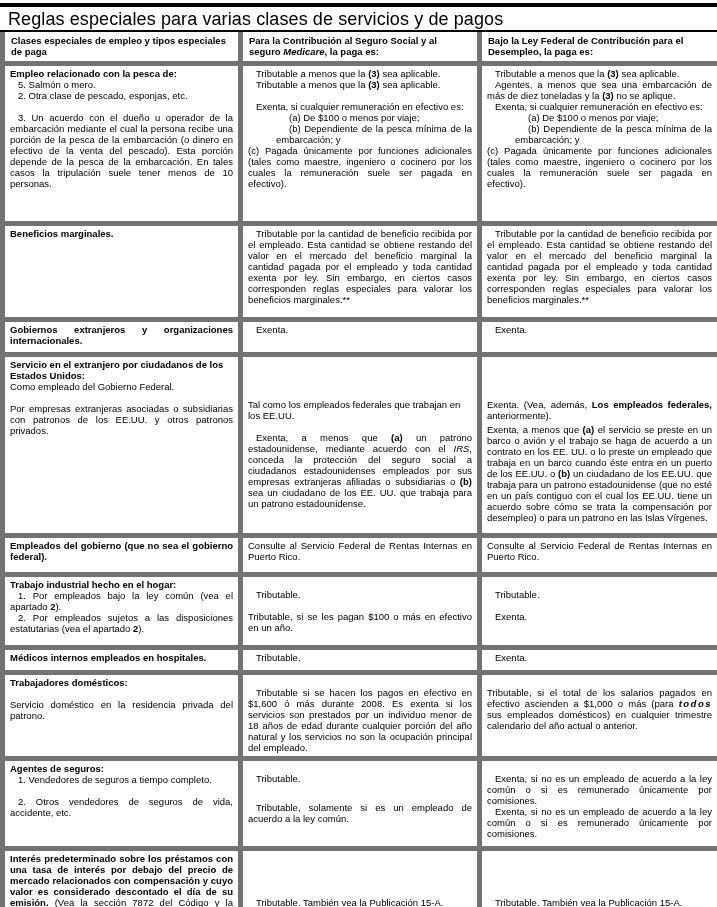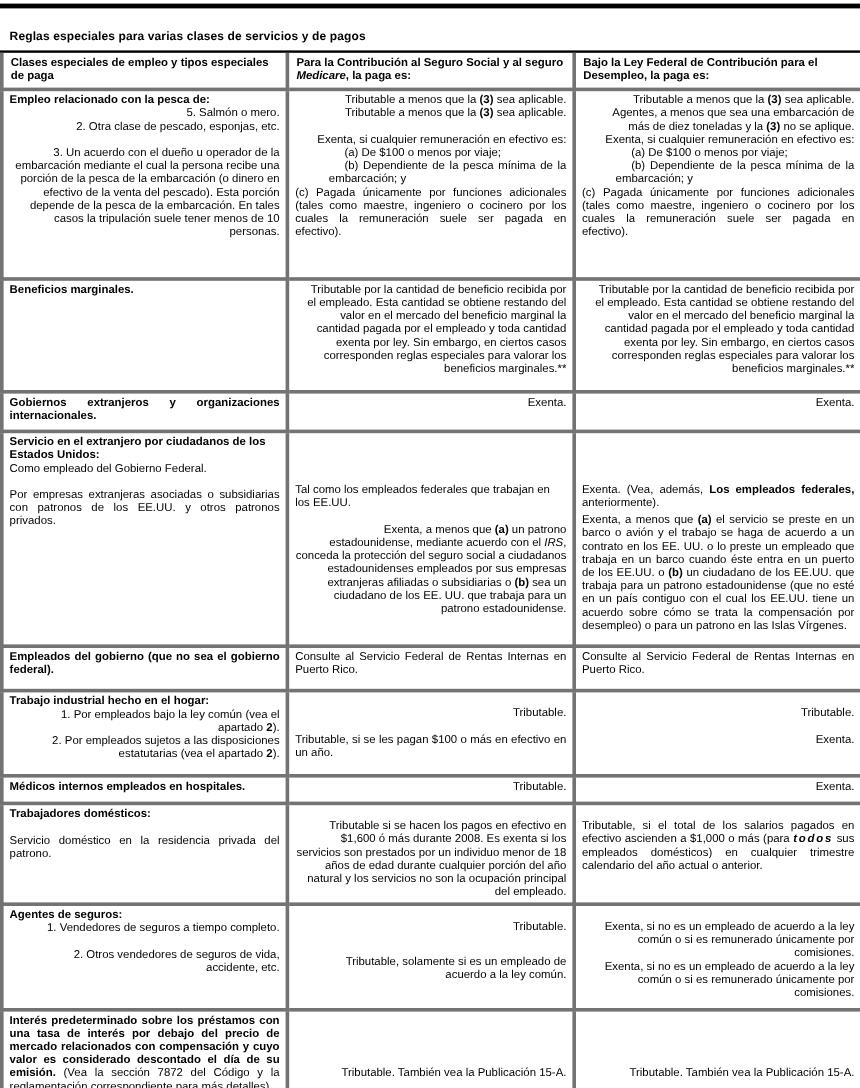--- a/index.html
+++ b/index.html
@@ -5,47 +5,47 @@
   html,body{margin:0;padding:0;background:#fff;}
   body{
     width:717px;height:907px;overflow:hidden;color:#000;
     font-family:"Liberation Sans","DejaVu Sans",sans-serif;
     font-size:9.5px;line-height:11px;
     -webkit-font-smoothing:antialiased;
   }
   .page{width:717px;}
   .topbar{height:4px;background:#000;margin-top:3px;}
   .title{
-    font-size:10px;line-height:14px;font-weight:bold;
-    padding:5px 8px 4px 8px;letter-spacing:0.1px;margin-top:12px;
+    font-size:18px;line-height:14px;font-weight:normal;
+    padding:5px 8px 4px 8px;letter-spacing:0.1px;
   }
   .titlebar{height:2px;background:#000;}
   table{width:717px;border-collapse:collapse;table-layout:fixed;}
-  th,td{border:3px solid #737373;vertical-align:top;}
+  th,td{border:5px solid #737373;vertical-align:top;}
   th{
     border-top:none;font-weight:bold;text-align:left;
     padding:3px 6px 4px 6px;font-size:9.5px;line-height:11px;
   }
   td{padding:2px 5px 3px 5px;}
   tbody tr:last-child td{border-bottom:none;}
   
   tbody tr:nth-child(1) td{height:150px;}
   tbody tr:nth-child(2) td{height:86px;}
   tbody tr:nth-child(3) td{height:25px;}
   tbody tr:nth-child(4) td{height:171px;}
   tbody tr:nth-child(5) td{height:29px;margin-left:48px;}
   tbody tr:nth-child(6) td{height:63px;}
   tbody tr:nth-child(7) td{height:15px;}
   tbody tr:nth-child(8) td{height:76px;}
   tbody tr:nth-child(9) td{height:80px;}
   tbody tr:nth-child(10) td{height:116px;}
   td p{margin:0;text-align:justify;}
   td p.left{text-align:left;}
   td p.b{font-weight:bold;}
-  td p.ind{text-indent:8px;text-align:right;}
+  td p.ind{text-indent:8px;}
   td p.ind2{text-indent:13px;margin-left:28px;}
   td p.gap{margin-top:11px;}
   td p.mt1{margin-top:10px;}
   td p.mt2{margin-top:40px;}
   td p.mt3{margin-top:18px;}
   td p.mt4{margin-top:44px;}
   td p.mts{margin-top:3px;}
   .b{font-weight:bold;}
   .i{font-style:italic;}
   .sp{letter-spacing:1.5px;}

